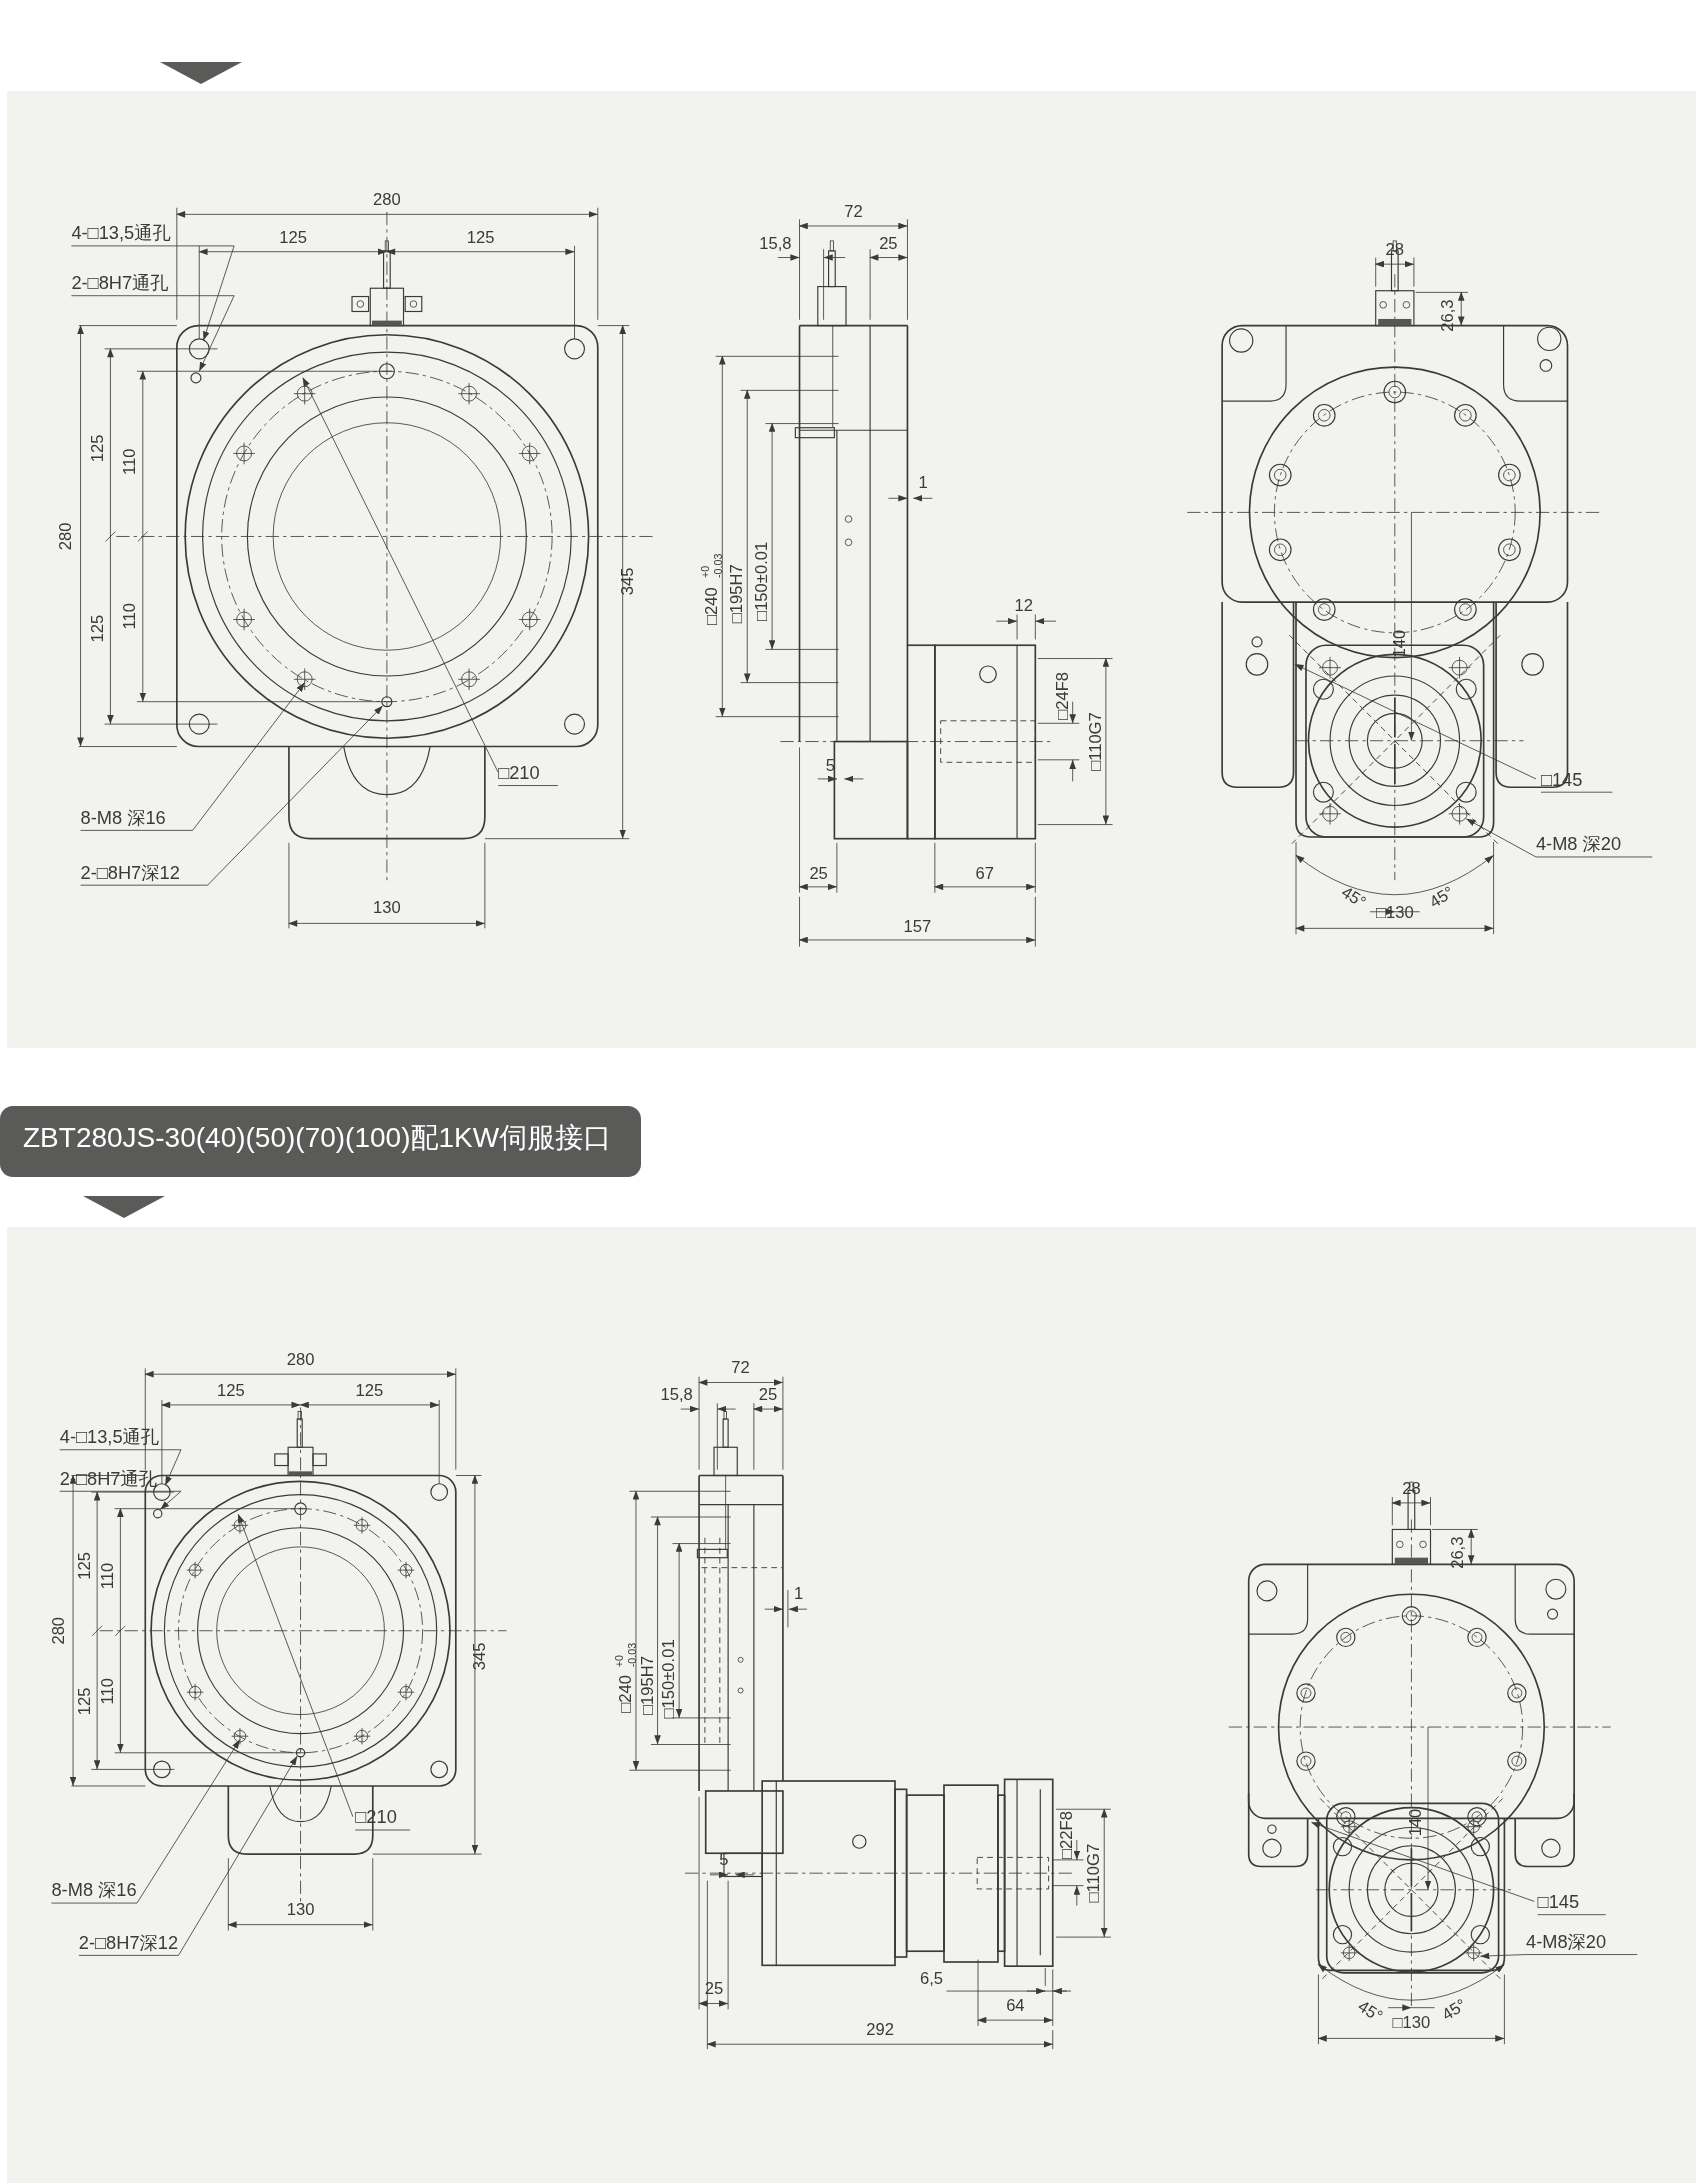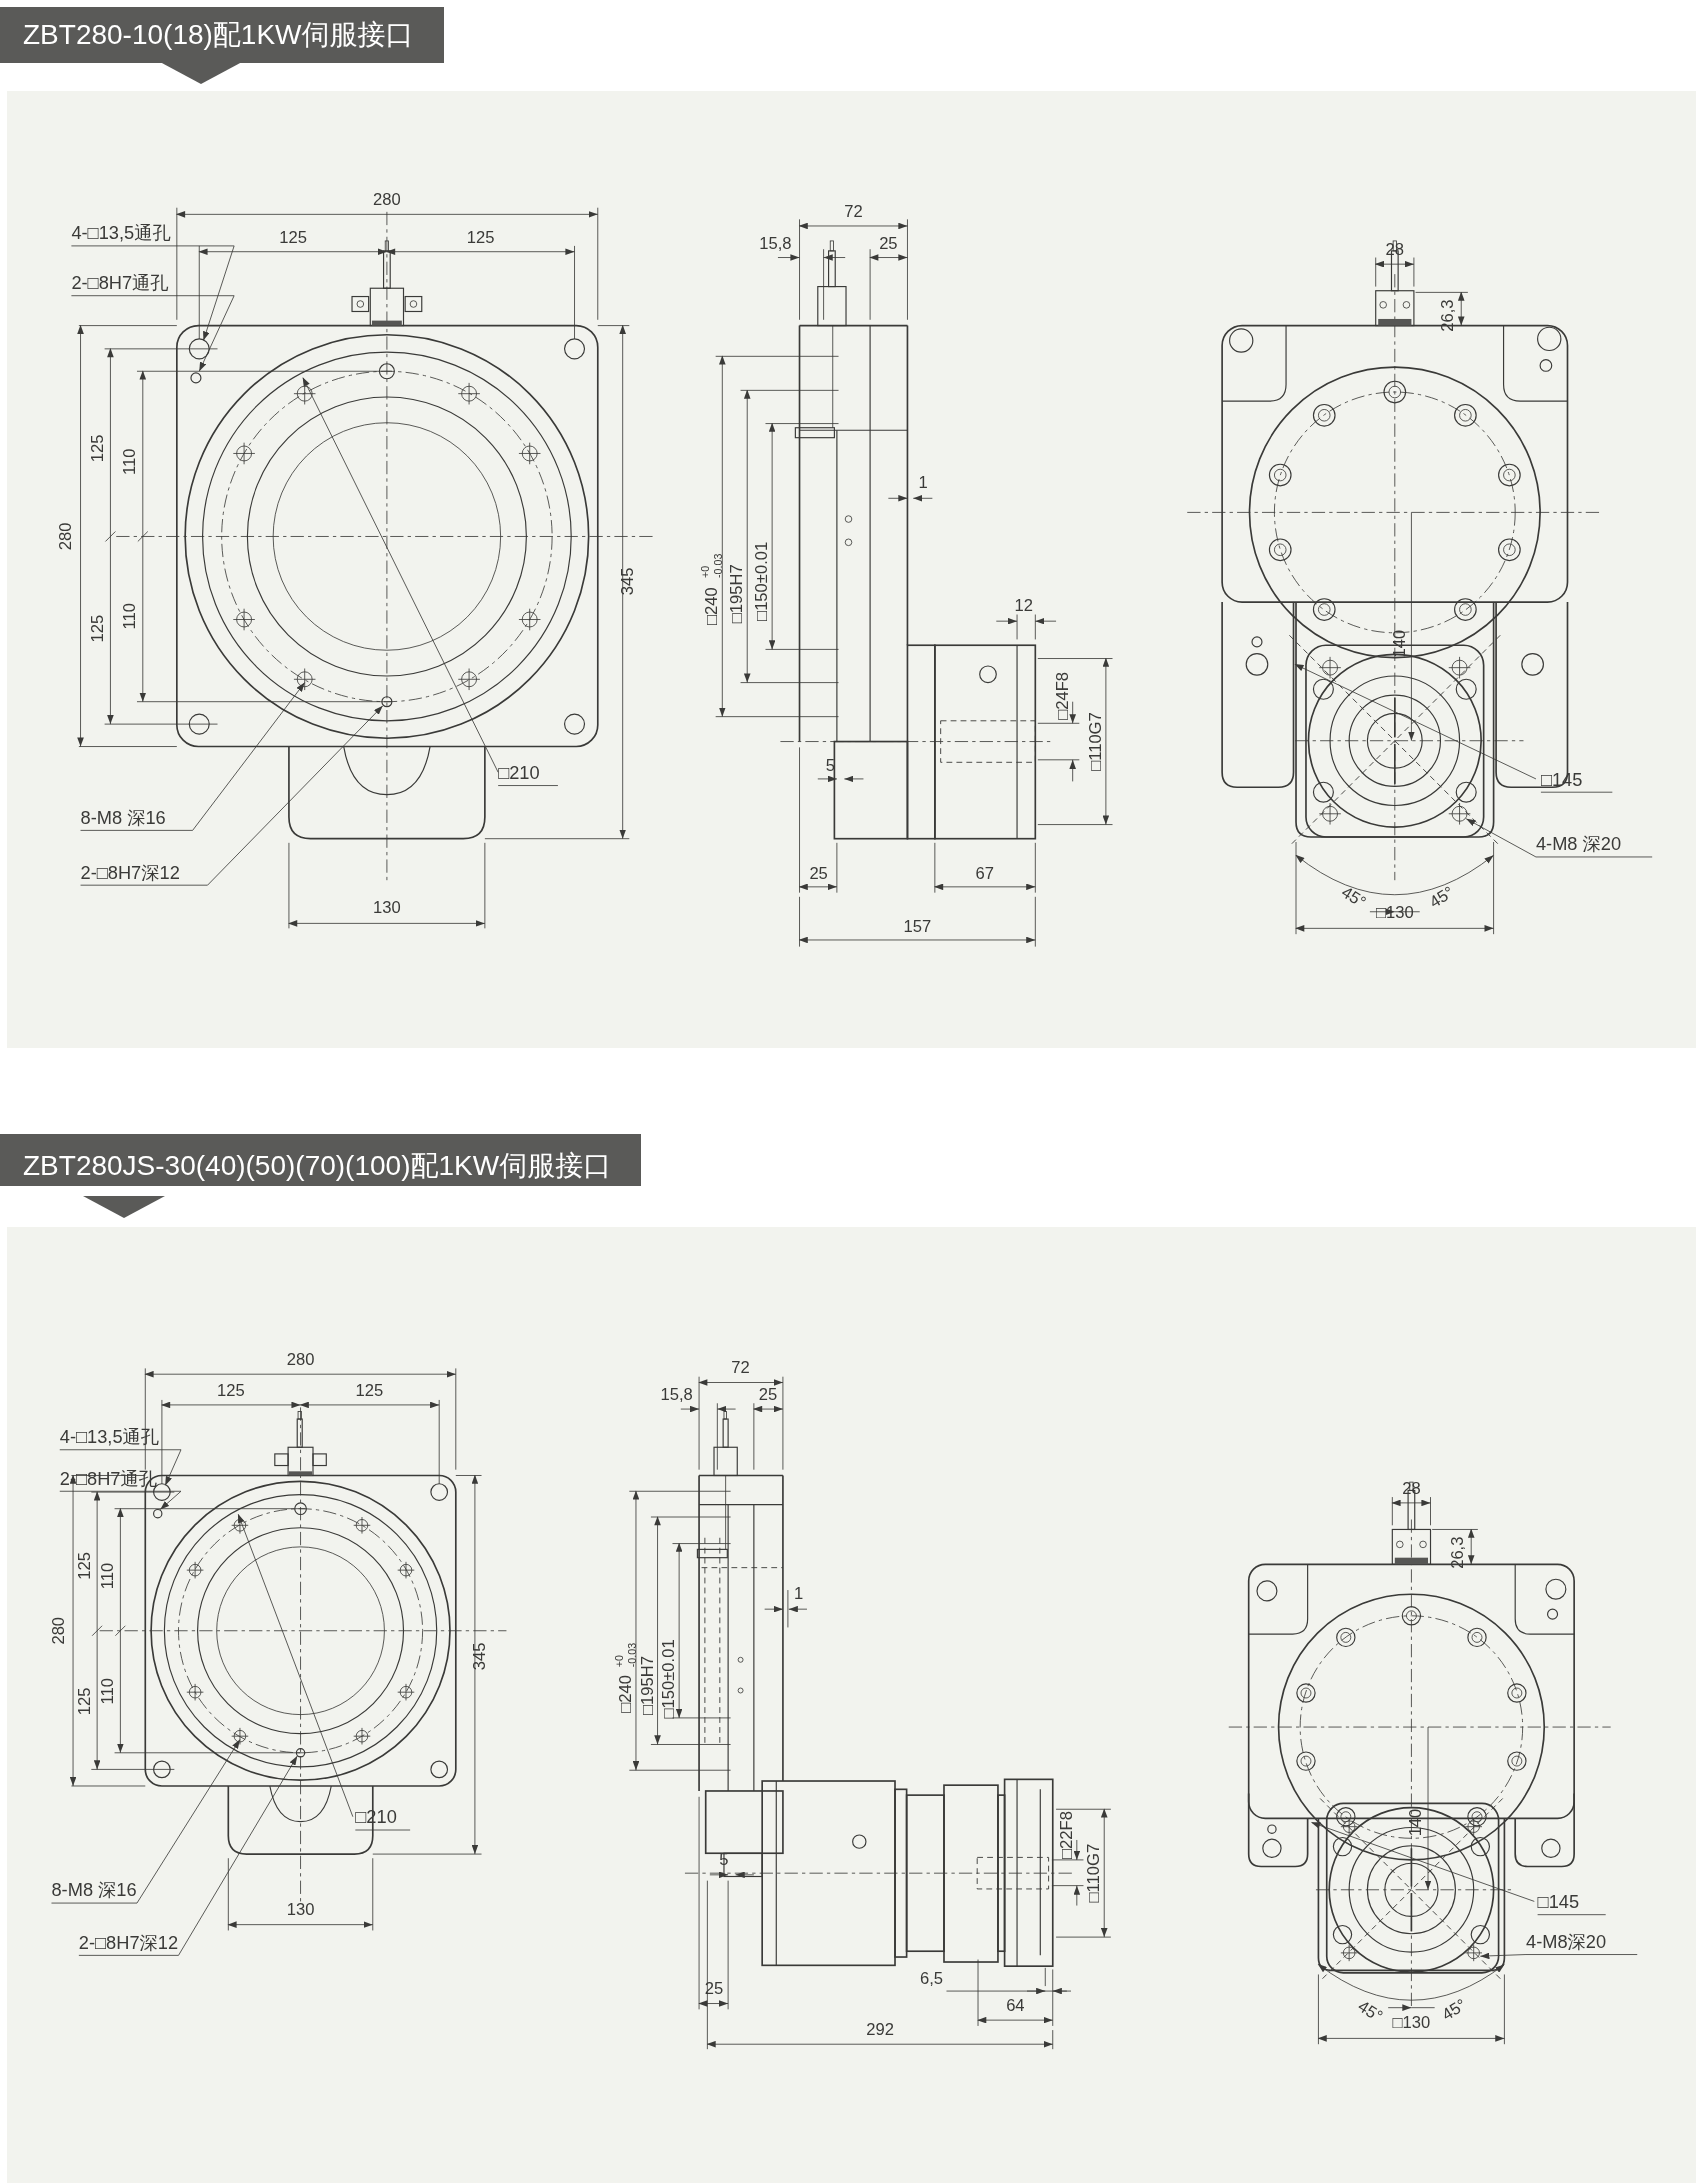--- a/index.html
+++ b/index.html
@@ -8,21 +8,21 @@
   }
   html,body{margin:0;padding:0;background:var(--background);}
   #stage{position:relative;width:1702px;height:2183px;background:var(--background);
          font-family:"Liberation Sans",sans-serif;overflow:hidden;}
   .panel{position:absolute;left:6.6px;width:1689px;background:var(--panel-bg);}
   #panel1{top:91px;height:957px;}
   #panel2{top:1227px;height:956px;}
   .banner{position:absolute;left:0;background:var(--banner-bg);color:var(--banner-text-color);
           font-size:28px;line-height:56px;padding:0 30px 0 23px;white-space:nowrap;}
   #banner1{top:6.6px;height:56px;}
-  #banner2{top:1134px;height:52px;line-height:63px;}
+  #banner2{top:1106px;height:71px;line-height:63px;border-radius:13px;}
   .notch{position:absolute;width:0;height:0;border-left:41px solid transparent;
          border-right:41px solid transparent;border-top:22.4px solid var(--banner-bg);}
   #notch1{left:160px;top:62px;}
   #notch2{left:83px;top:1196px;}
   svg.draw{position:absolute;left:0;top:0;}
   .ol{fill:none;stroke:var(--line-color);stroke-width:2;}
   .o1{fill:none;stroke:var(--line-color);stroke-width:1.4;}
   .tl{fill:none;stroke:var(--line-color);stroke-width:1;}
   .cl{fill:none;stroke:var(--line-color);stroke-width:1;stroke-dasharray:16 5 4 5;}
   .dl{fill:none;stroke:var(--line-color);stroke-width:1.1;stroke-dasharray:7 5;}
@@ -32,21 +32,20 @@
   .filldark{fill:#565654;stroke:none;}
 </style>
 </head>
 <body>
 
 <div id="stage">
 
   <div class="panel" id="panel1"></div>
   <div class="panel" id="panel2"></div>
 
-  <div class="banner" id="banner1">ZBT280-10(18)配1KW伺服接口</div>
   <div class="notch" id="notch1"></div>
   <div class="banner" id="banner2">ZBT280JS-30(40)(50)(70)(100)配1KW伺服接口</div>
   <div class="notch" id="notch2"></div>
 
   <svg class="draw" width="1702" height="2183" viewBox="0 0 2050 2629">
     <defs>
       <marker id="ae" markerWidth="12" markerHeight="8" refX="11" refY="4" orient="auto" markerUnits="userSpaceOnUse">
         <path d="M0,0 L11,4 L0,8 z" fill="#3a3a38"></path>
       </marker>
       <marker id="as" markerWidth="12" markerHeight="8" refX="1" refY="4" orient="auto" markerUnits="userSpaceOnUse">

